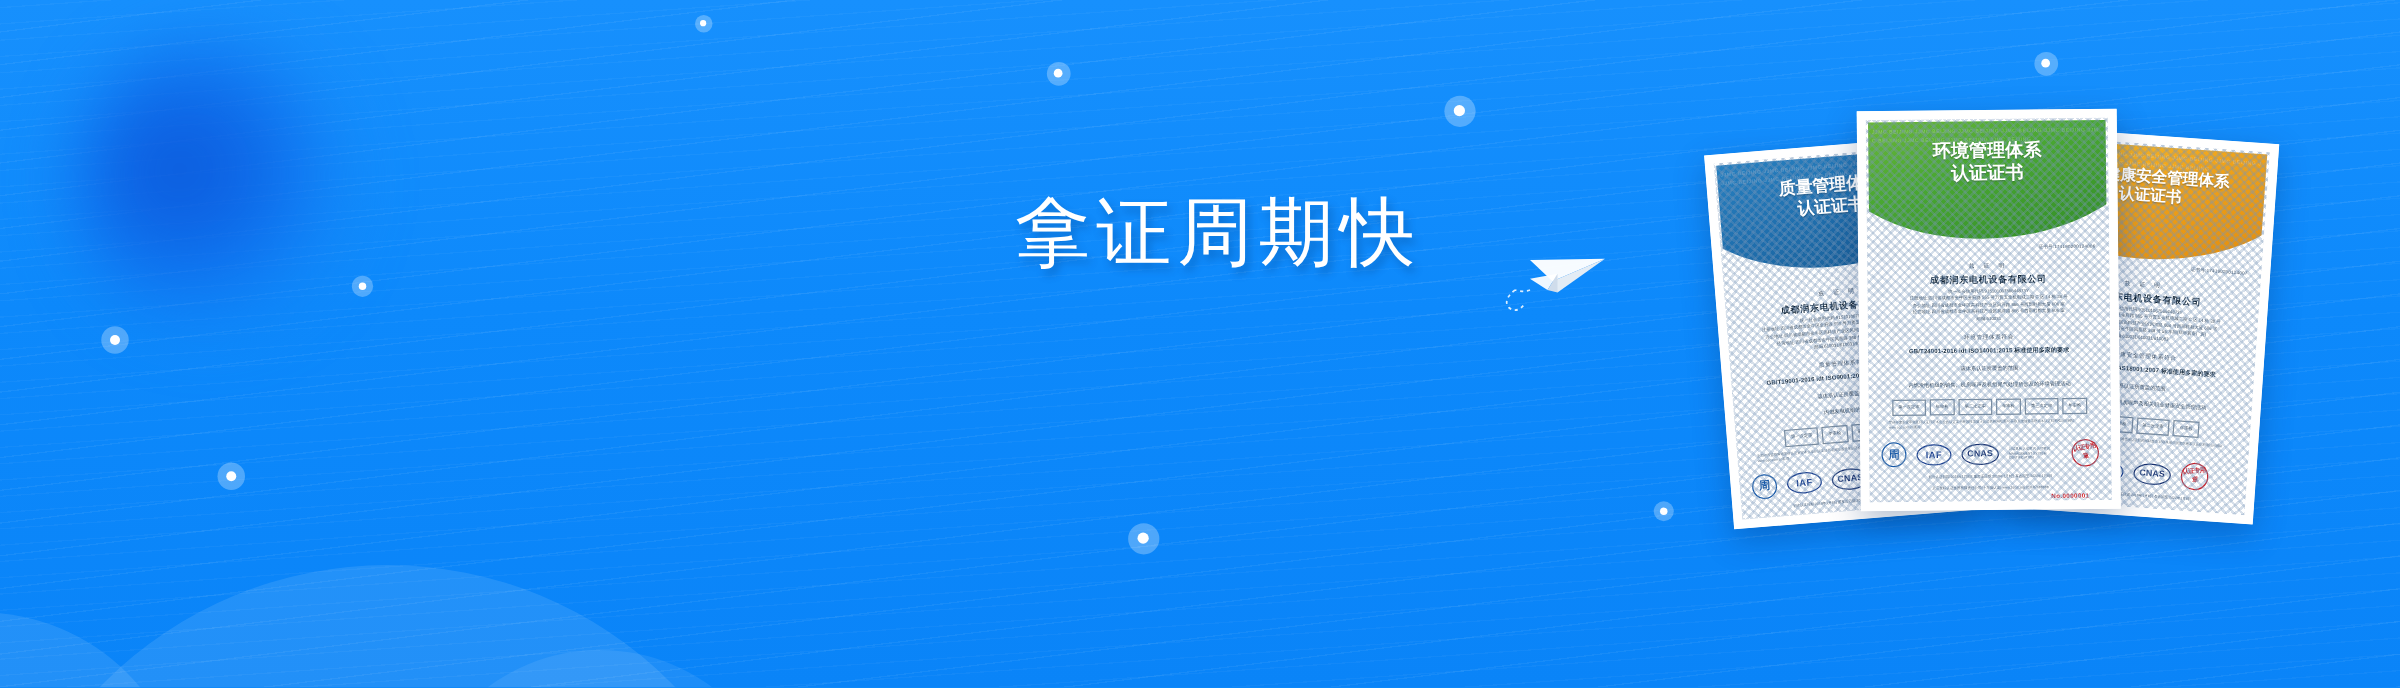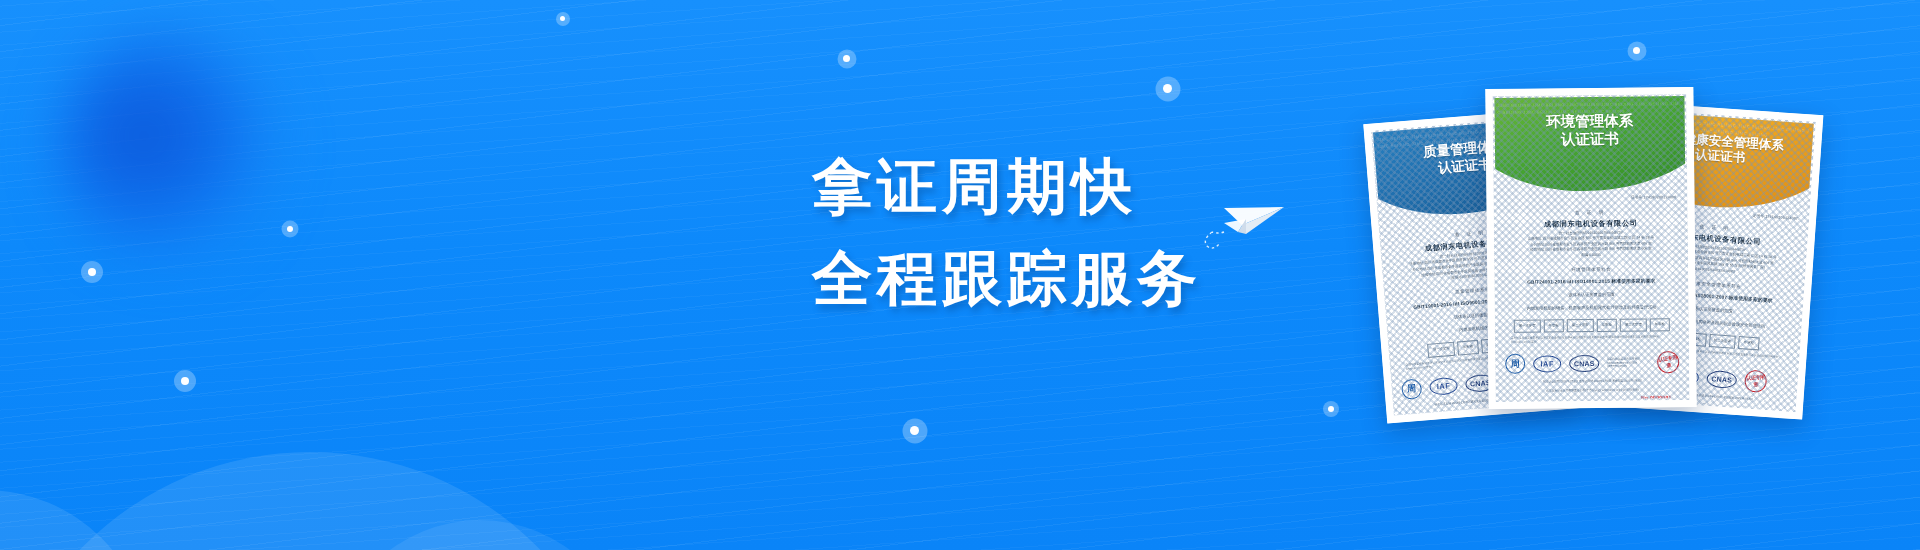--- a/index.html
+++ b/index.html
@@ -108,21 +108,21 @@
 
   
   .headline {
     position:absolute;
     left:812px; top:140px;
     z-index:12;
   }
   .headline .line {
     font-family:"DejaVu Sans","Liberation Sans",sans-serif;
     font-size:60px;
-    font-weight:bold;
+    font-weight:normal;
     color:#ffffff;
     letter-spacing:5px;
     line-height:92px;
     white-space:nowrap;
     text-shadow:3px 5px 7px rgba(0,50,110,0.33);
   }
 
   
   .plane-wrap {
     position:absolute;
@@ -321,21 +321,20 @@
   <span class="dot d3"></span>
   <span class="dot d4"></span>
   <span class="dot d5"></span>
   <span class="dot d6"></span>
   <span class="dot d7"></span>
   <span class="dot d8"></span>
   <span class="dot d9"></span>
 
   <div class="headline">
     <div class="line">拿证周期快</div>
-    <div class="line">全程跟踪服务</div>
   </div>
 
   <div class="plane-wrap">
     <svg width="90" height="68" viewBox="0 0 90 68">
       <path d="M14 46 Q4 54 9 60 Q15 65 21 58" fill="none" stroke="#ffffff" stroke-width="1.4" stroke-dasharray="2.5 3" opacity="0.85"></path>
       <path d="M26 46 Q20 48 14 46" fill="none" stroke="#ffffff" stroke-width="1.4" stroke-dasharray="2.5 3" opacity="0.85"></path>
       <path d="M26 22 L86 21 L44 39 Z" fill="#ffffff" opacity="0.97"></path>
       <path d="M44 39 L86 21 L48 48 Z" fill="#e3ecf5"></path>
       <path d="M26 37 L48 33 L40 46 Z" fill="#ffffff" opacity="0.93"></path>
       <path d="M40 46 L48 33 L48 48 Z" fill="#cfdceb"></path>

